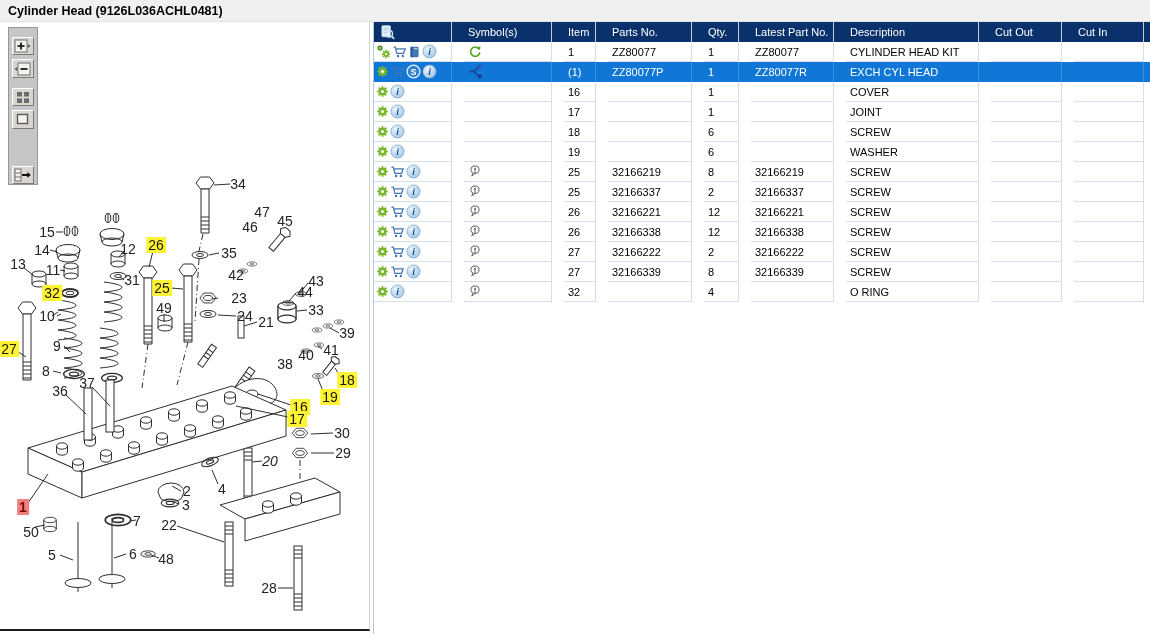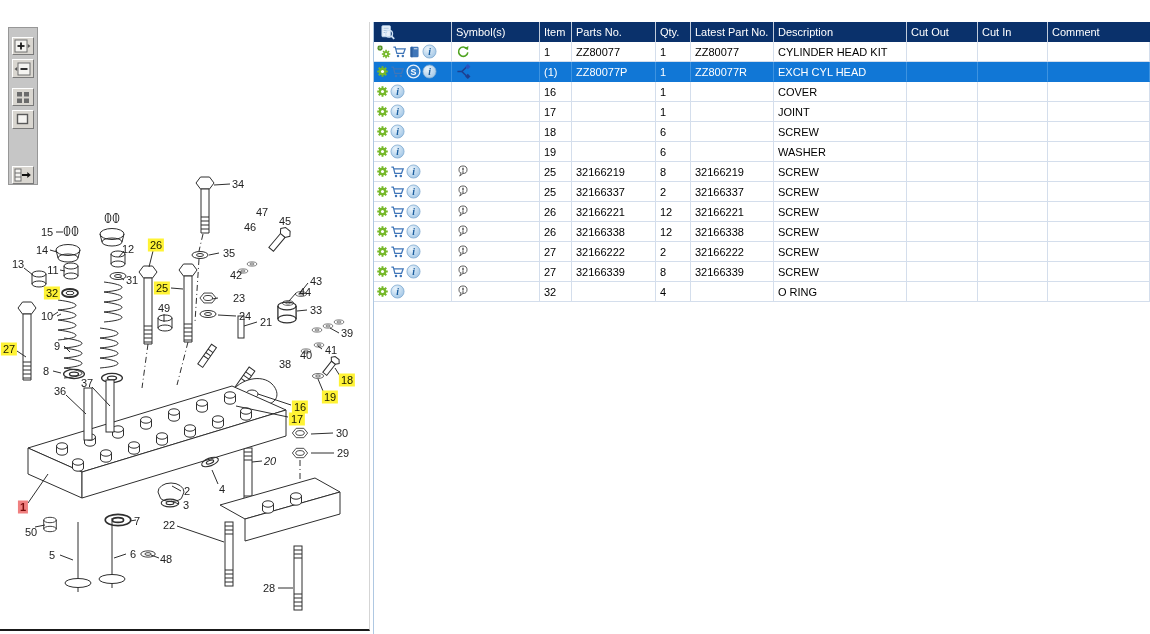--- a/index.html
+++ b/index.html
@@ -9,41 +9,41 @@
 
   
   .titlebar { position:absolute; left:0; top:0; width:1150px; height:22px;
     background:#F0F0F0; border-bottom:1px solid #E3E3E3; display:flex; align-items:center; }
   .titlebar span { font-size:12.5px; font-weight:bold; color:#000; padding-left:8px; }
 
   
   .diagram-panel { position:absolute; left:0; top:22px; width:370px; height:609px;
     background:#fff; border-right:1px solid #D5D5D5; border-bottom:2px solid #1A1A1A; }
   .sketch { position:absolute; left:0; top:0; width:370px; height:607px; }
-  .callout { position:absolute; transform:translate(-50%,-50%); font-size:11px; color:#232323;
+  .callout { position:absolute; transform:translate(-50%,-50%); font-size:14px; color:#232323;
     line-height:1; padding:1px 2px; white-space:nowrap; }
   .callout.hl-yellow { background:#FFF335; color:#1A1A00; }
   .callout.hl-red { background:#F08080; color:#7A0A0A; font-weight:bold; }
 
   
   .toolbar { position:absolute; left:8px; top:5px; width:30px; height:158px;
     background:#C6C6C6; border:1px solid #979797; display:flex; flex-direction:column;
     align-items:center; padding-top:9px; }
   .tbtn { width:22px; height:19px; background:#D9D6D0; border:1px solid;
     border-color:#FFFFFF #7A7A7A #7A7A7A #FFFFFF; display:flex; align-items:center;
     justify-content:center; cursor:pointer; }
   .tbtn + .tbtn { margin-top:4px; }
   .tbtn:nth-child(3){ margin-top:10px; }
   .tbtn:nth-child(5){ margin-top:37px; }
 
   
   .table-panel { position:absolute; left:373px; top:22px; width:777px; height:612px;
     background:#fff; border-left:1px solid #AFC8E2; }
   .theader, .trow { display:grid;
-    grid-template-columns:78px 88px 32px 84px 35px 83px 133px 71px 70px minmax(0,1fr); }
+    grid-template-columns:78px 88px 32px 84px 35px 83px 133px 71px 70px minmax(0,1fr);gap:12px; }
   .theader { height:20px; background:#0A316B; }
   .theader .hcell { color:#fff; font-size:11px; display:flex; align-items:center;
     padding-left:4px; border-right:1px solid rgba(255,255,255,.75); overflow:hidden; }
   .theader .hcell:last-child { border-right:none; }
   .trow { height:20px; background:#fff; }
   .trow .tcell { font-size:11px; color:#000; display:flex; align-items:center;
     padding-left:4px; border-right:1px solid #D4DEEC; border-bottom:1px solid #D4DEEC;
     overflow:hidden; white-space:nowrap; }
   .trow .tcell:last-child { border-right:1px solid #D4DEEC; }
   .trow.selected { background:#1177D6; }
@@ -54,20 +54,23 @@
   .watermark { position:absolute; left:520px; top:300px; font-size:27px; font-weight:bold;
     color:#4B6FA3; letter-spacing:7px; text-shadow:1px 1px 0 #33517C; }
 
   svg.line { stroke:#2E2E2E; stroke-width:1; fill:none; }
 </style>
 </head>
 <body>
 
 <div id="stage">
 
+  <div class="titlebar">
+    <span>Cylinder Head (9126L036ACHL0481)</span>
+  </div>
 
   <div class="diagram-panel">
 
     <svg class="sketch line" viewBox="0 0 370 607">
       <defs>
         <g id="ring">
             <ellipse rx="8" ry="3.5"></ellipse>
             <ellipse rx="3.5" ry="1.5"></ellipse>
           </g>
         <g id="hexnut">

